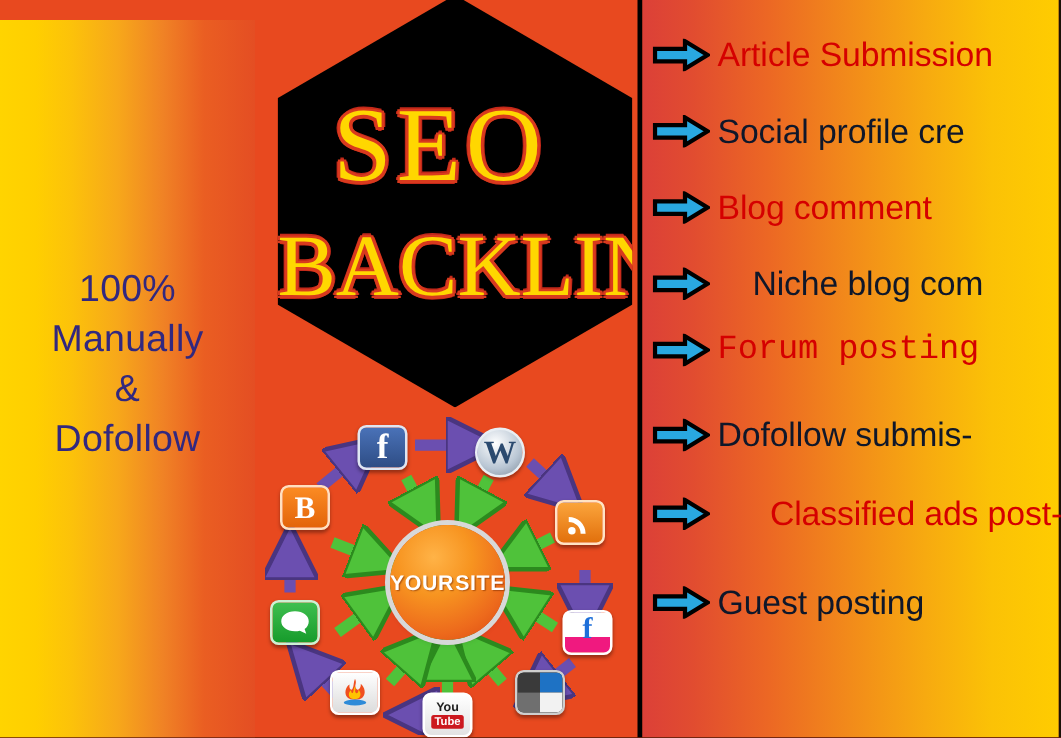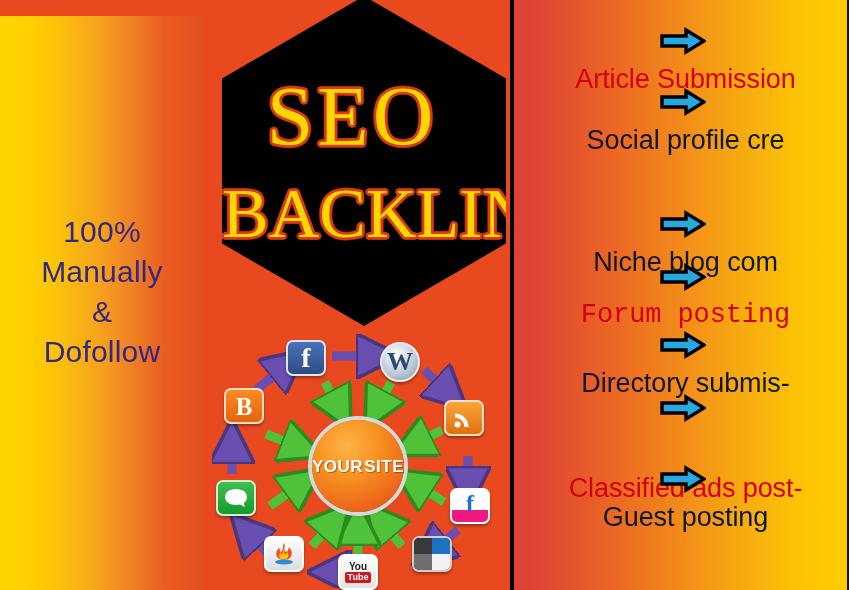--- a/index.html
+++ b/index.html
@@ -130,21 +130,21 @@
   .n-yt .yt-tube{ font-size:9px; font-weight:bold; color:#fff; background:#CC181E;
                   padding:0 3px; border-radius:2px; line-height:11px;
                   font-family:"Liberation Sans",sans-serif; }
 
   .n-fire { background:linear-gradient(#ffffff,#dcdcdc); border:2px solid #fff; }
 
   
   #service-list { position:absolute; left:514px; top:0; width:335px; height:590px; }
   .svc-row {
     position:absolute; left:8px; right:0; height:52px;
-    display:flex; align-items:center;flex-direction:column;
+    display:flex; align-items:center;
   }
   .svc-arrow { width:46px; flex:0 0 46px; margin-right:6px; }
   .svc-label {
     font-size:27px; white-space:nowrap; line-height:30px;
     letter-spacing:-0.1px;
   }
   .svc-red   { color:#D50000; }
   .svc-black { color:#0f172a; }
 </style>
 </head>
@@ -274,40 +274,46 @@
       <span class="svc-label svc-red">Article Submission</span>
     </div>
 
     <div class="svc-row" style="top:79px;">
       <svg class="svc-arrow" viewBox="0 0 46 26">
         <path d="M2 8 H26 V2 L44 13 L26 24 V18 H2 Z" fill="#29A8E0" stroke="#000" stroke-width="3.4" stroke-linejoin="miter"></path>
       </svg>
       <span class="svc-label svc-black">Social profile cre</span>
     </div>
 
-
-    <div class="svc-row" style="top:201px;">
+    <div class="svc-row" style="top:140px;">
+      <svg class="svc-arrow" viewBox="0 0 46 26">
+        <path d="M2 8 H26 V2 L44 13 L26 24 V18 H2 Z" fill="#29A8E0" stroke="#000" stroke-width="3.4" stroke-linejoin="miter"></path>
+      </svg>
+      <span class="svc-label svc-red">Blog comment</span>
+    </div>
+
+    <div class="svc-row" style="top:201px;gap:28px;">
       <svg class="svc-arrow" viewBox="0 0 46 26">
         <path d="M2 8 H26 V2 L44 13 L26 24 V18 H2 Z" fill="#29A8E0" stroke="#000" stroke-width="3.4" stroke-linejoin="miter"></path>
       </svg>
       <span class="svc-label svc-black">Niche blog com</span>
     </div>
 
     <div class="svc-row" style="top:254px;font-family:Liberation Mono, monospace;">
       <svg class="svc-arrow" viewBox="0 0 46 26">
         <path d="M2 8 H26 V2 L44 13 L26 24 V18 H2 Z" fill="#29A8E0" stroke="#000" stroke-width="3.4" stroke-linejoin="miter"></path>
       </svg>
       <span class="svc-label svc-red">Forum posting</span>
     </div>
 
     <div class="svc-row" style="top:322px;">
       <svg class="svc-arrow" viewBox="0 0 46 26">
         <path d="M2 8 H26 V2 L44 13 L26 24 V18 H2 Z" fill="#29A8E0" stroke="#000" stroke-width="3.4" stroke-linejoin="miter"></path>
       </svg>
-      <span class="svc-label svc-black">Directory submis-</span>
+      <span class="svc-label svc-black">Dofollow submis-</span>
     </div>
 
     <div class="svc-row" style="top:385px;gap:42px;">
       <svg class="svc-arrow" viewBox="0 0 46 26">
         <path d="M2 8 H26 V2 L44 13 L26 24 V18 H2 Z" fill="#29A8E0" stroke="#000" stroke-width="3.4" stroke-linejoin="miter"></path>
       </svg>
       <span class="svc-label svc-red">Classified ads post-</span>
     </div>
 
     <div class="svc-row" style="top:456px;">

